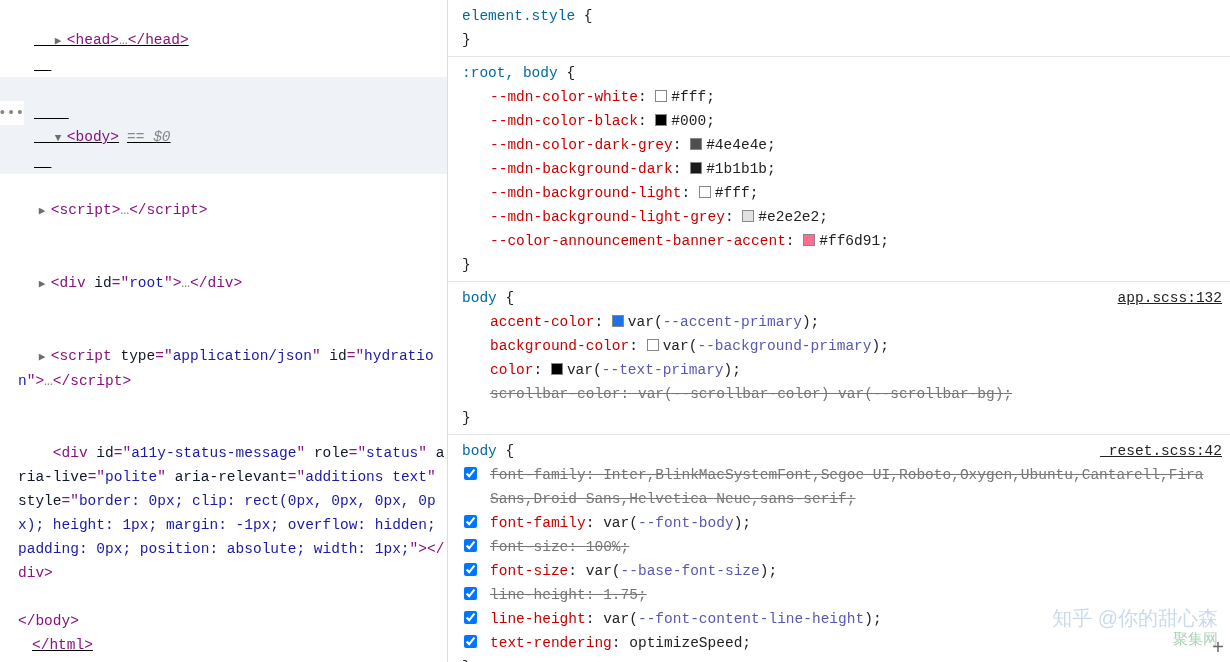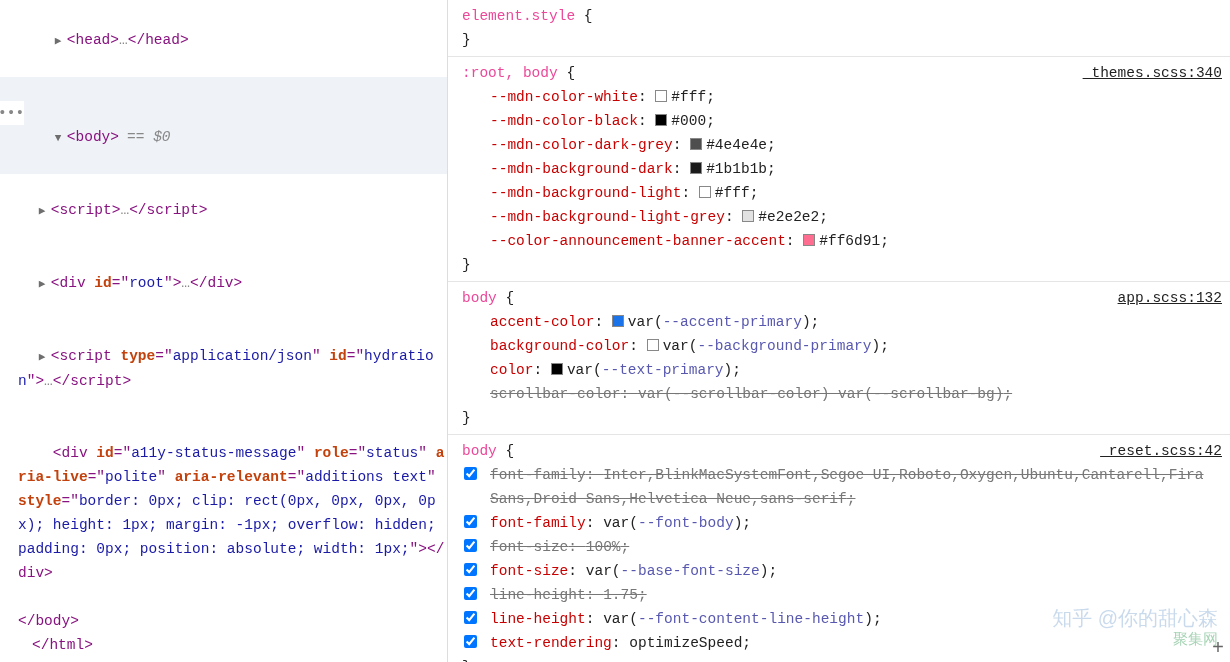--- a/index.html
+++ b/index.html
@@ -29,25 +29,25 @@
   line-height: 24px;
   padding-left: 18px;
 }
 .arrow {
   display: inline-block;
   width: 12px;
   color: #6e6e6e;
   font-size: 11px;
   margin-left: -14px;
 }
-.indent0 { padding-left: 34px; }
+.indent0 { padding-left: 34px; text-decoration: underline; }
 .indent1 { }
 .indent2 { }
 .tag, .punct { color: #881280; }
-.attr-name { color: #c2410c; font-weight: bold; }
+.attr-name { color: #0f172a; }
 .attr-value { color: #1a1aa6; }
 .grey { color: #888; }
 .sel-line {
   background: #eff2f7;
 }
 .sel-line .hint { color: #888; margin-left: 8px; font-style: italic; }
 .dots-badge {
   position: absolute;
   left: 0;
   margin-left: -2px;
@@ -60,21 +60,21 @@
 .rule-block {
   padding: 4px 8px 4px 14px;
   border-bottom: 1px solid #e5e5e5;
   line-height: 24px;
 }
 .rule-head {
   display: flex;
   justify-content: space-between;
   align-items: flex-start;
 }
-.selector { color: #ec4899; }
+.selector { color: #0369a1; }
 .src-link { color: #222; text-decoration: underline; cursor: pointer; white-space: nowrap; }
 .prop-line { padding-left: 28px; position: relative; }
 .prop-line .cb {
   position: absolute;
   left: 2px;
   top: 4px;
 }
 .prop-name { color: #c80000; }
 .css-var { color: #5858b0; }
 .value { color: #222; }
@@ -148,21 +148,20 @@
 <div class="panel-right">
 
   <div class="rule-block">
     <div><span class="selector grey">element.style</span> <span class="brace">{</span></div>
     <div class="close-brace"><span class="brace">}</span></div>
   </div>
 
   <div class="rule-block">
     <div class="rule-head">
       <div><span class="selector grey">:root, body</span> <span class="brace">{</span></div>
-      <span class="src-link">_themes.scss:340</span>
     </div>
     <div id="root-props">
         <div class="prop-line"><span class="prop-name">--mdn-color-white</span><span class="value">: </span><span class="swatch" style="background:#ffffff"></span><span class="value">#fff</span><span class="value">;</span></div>
         <div class="prop-line"><span class="prop-name">--mdn-color-black</span><span class="value">: </span><span class="swatch" style="background:#000000"></span><span class="value">#000</span><span class="value">;</span></div>
         <div class="prop-line"><span class="prop-name">--mdn-color-dark-grey</span><span class="value">: </span><span class="swatch" style="background:#4e4e4e"></span><span class="value">#4e4e4e</span><span class="value">;</span></div>
         <div class="prop-line"><span class="prop-name">--mdn-background-dark</span><span class="value">: </span><span class="swatch" style="background:#1b1b1b"></span><span class="value">#1b1b1b</span><span class="value">;</span></div>
         <div class="prop-line"><span class="prop-name">--mdn-background-light</span><span class="value">: </span><span class="swatch" style="background:#ffffff"></span><span class="value">#fff</span><span class="value">;</span></div>
         <div class="prop-line"><span class="prop-name">--mdn-background-light-grey</span><span class="value">: </span><span class="swatch" style="background:#e2e2e2"></span><span class="value">#e2e2e2</span><span class="value">;</span></div>
         <div class="prop-line"><span class="prop-name">--color-announcement-banner-accent</span><span class="value">: </span><span class="swatch" style="background:#ff6d91"></span><span class="value">#ff6d91</span><span class="value">;</span></div>
       </div>

